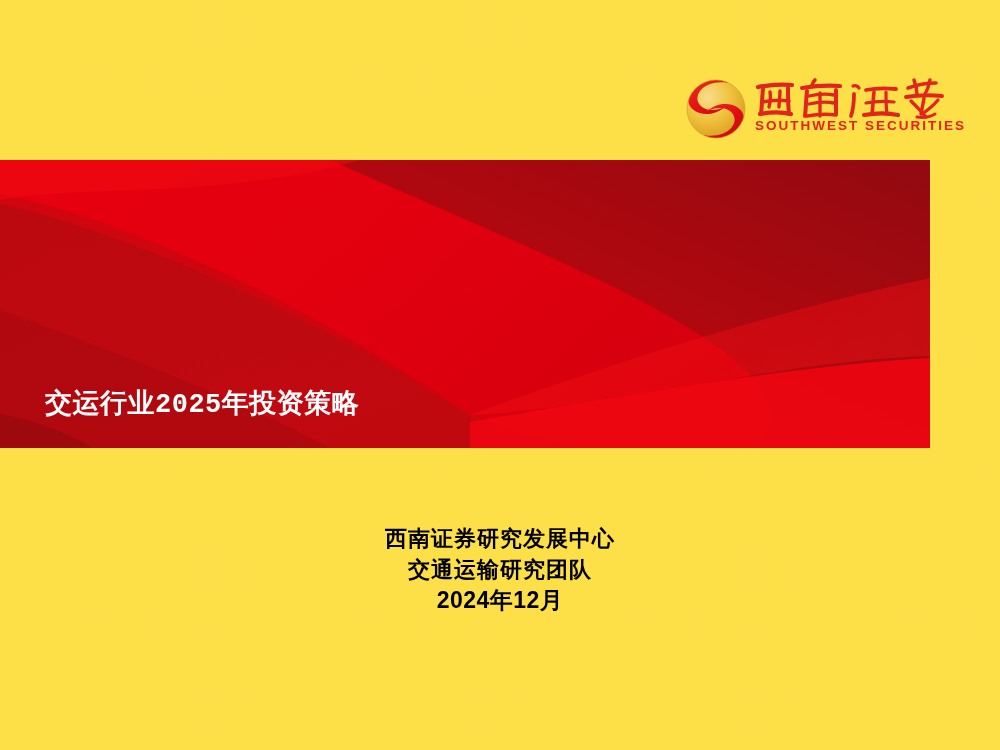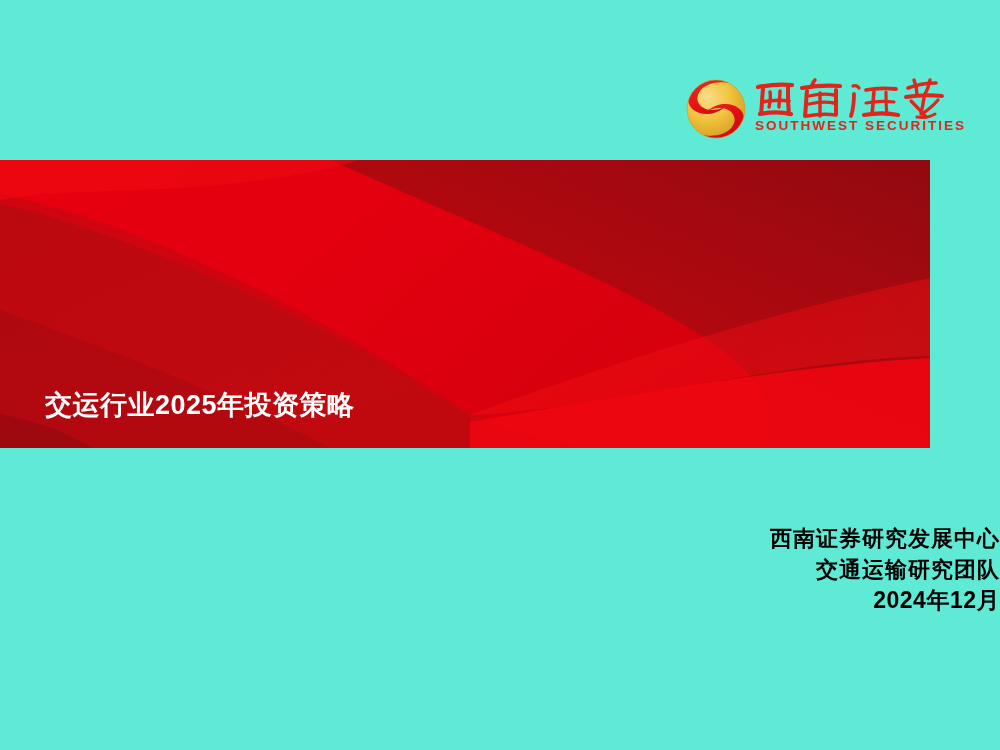--- a/index.html
+++ b/index.html
@@ -11,21 +11,21 @@
     height: 750px;
     background: #ffffff;
     font-family: "Liberation Sans", sans-serif;
     overflow: hidden;
   }
 
   #slide {
     position: relative;
     width: 1000px;
     height: 750px;
-    background: #5eead4;
+    background: #fde047;
     overflow: hidden;
   }
 
   
   #paper-noise {
     position: absolute;
     left: 0; top: 0;
     width: 1000px; height: 750px;
     opacity: 0.55;
     pointer-events: none;
@@ -84,41 +84,41 @@
   }
   #hero-art {
     position: absolute;
     left: 0; top: 0;
     width: 930px; height: 288px;
   }
 
   #hero-text {
     position: absolute;
     left: 0; top: 0;
-    width: 744px; height: 288px;
+    width: 744px; height: 288px; font-family: Liberation Mono, monospace;
   }
   #hero-subtitle {
     position: absolute;
     left: 45px;
     top: 228px;
     font-size: 27px;
     font-weight: bold;
     color: #ffffff;
     letter-spacing: 0.5px;
     white-space: nowrap;
     line-height: 34px;
   }
 
   
   #credits {
     position: absolute;
     left: 0px;
     top: 523px;
     width: 1000px;
-    text-align: right;
+    text-align: center;
   }
   .credit-line {
     color: #000000;
     font-weight: bold;
     line-height: 31px;
     white-space: nowrap;
   }
   #credit-org {
     font-size: 22px;
     letter-spacing: 1.0px;

